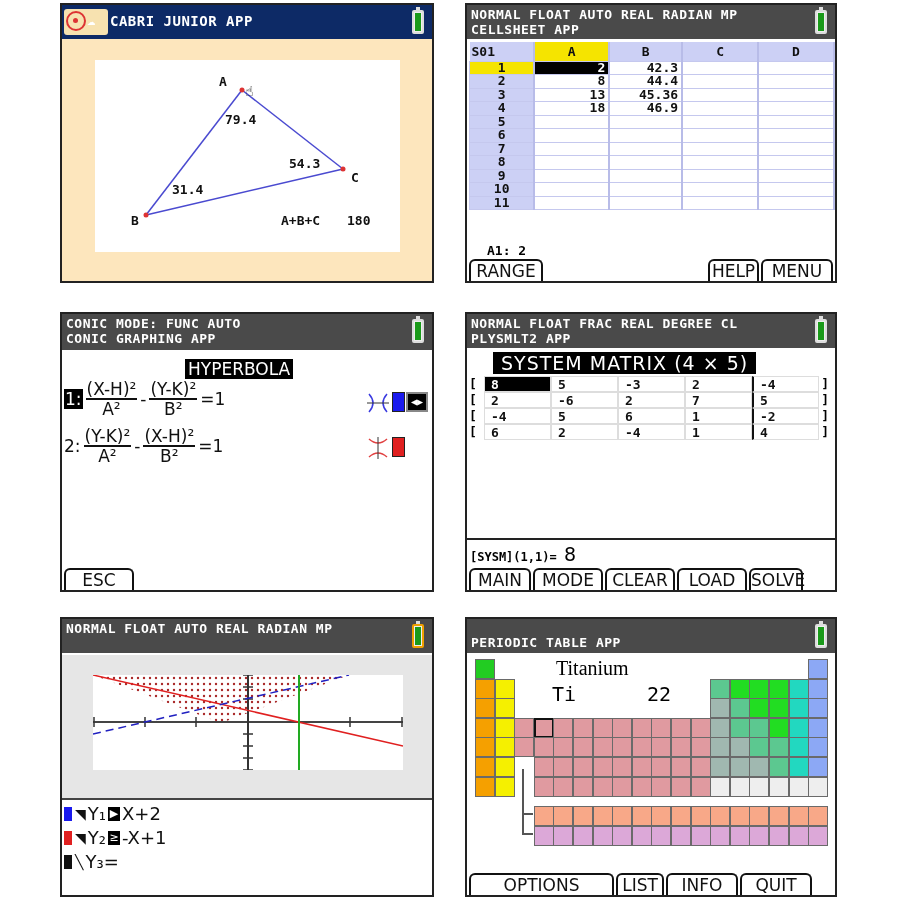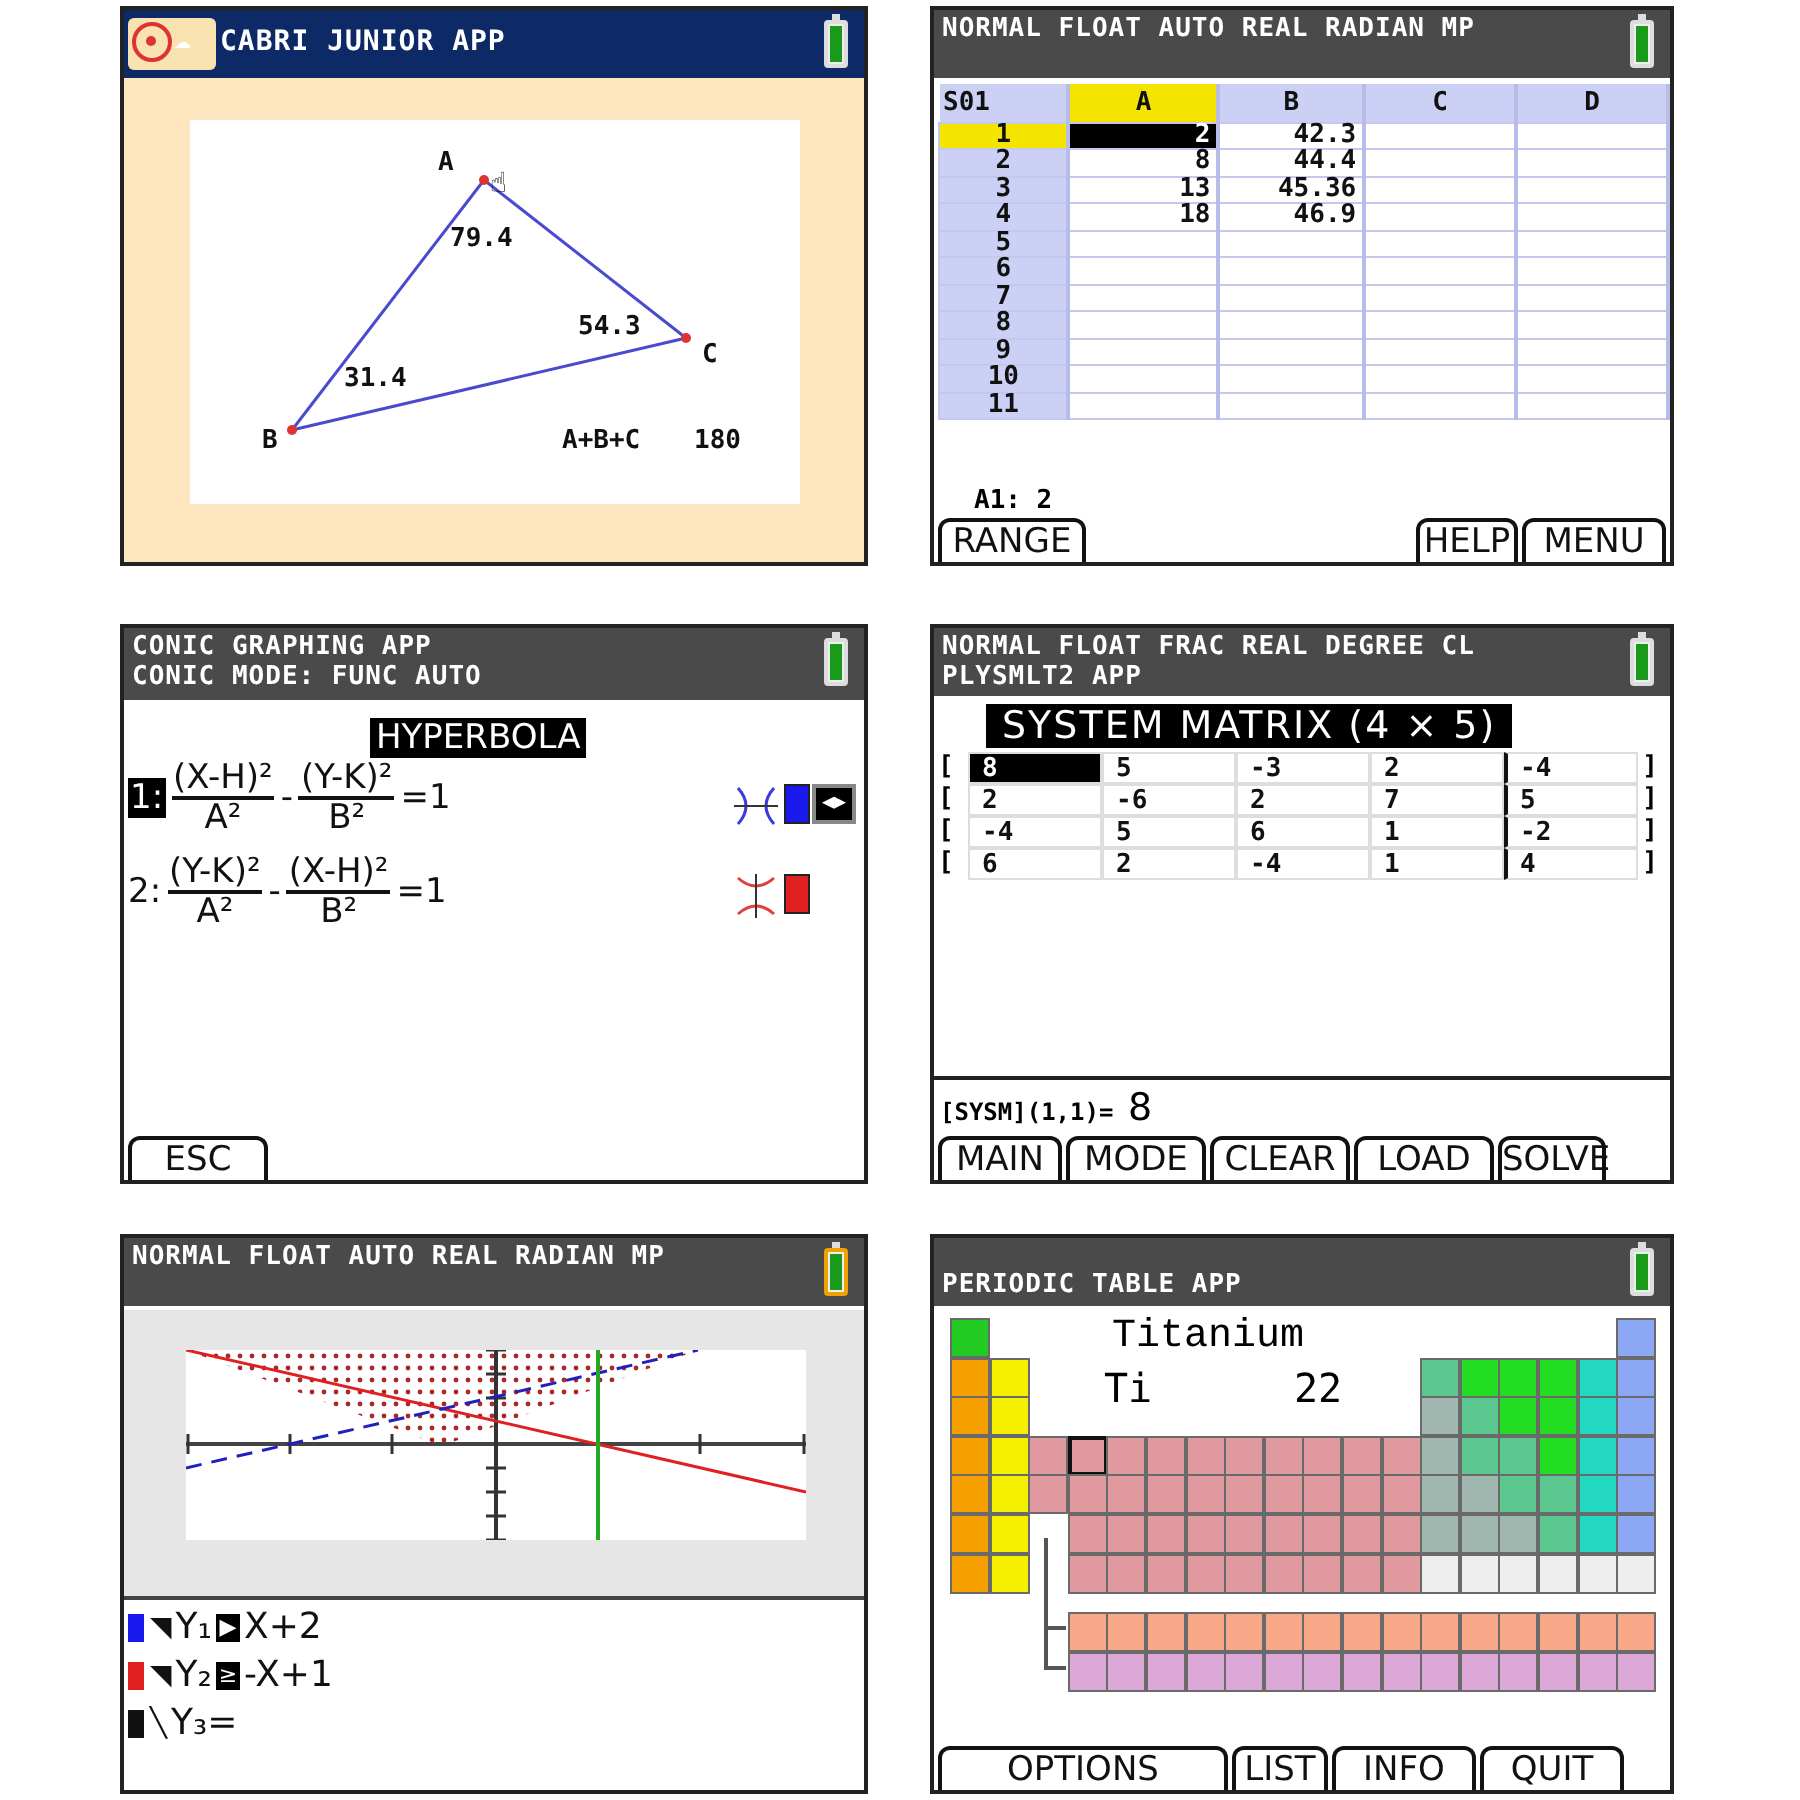--- a/index.html
+++ b/index.html
@@ -71,21 +71,21 @@
   .plotbar { font-family: "DejaVu Sans Mono", monospace; font-weight: bold; font-size: 13px; height: 20px; line-height: 20px; white-space: pre; }
   .plotbar .xeq { background: #000; color: #fff; padding: 0 2px; margin-right: 6px; }
   .yrow { font-size: 18px; height: 24px; line-height: 24px; display: flex; align-items: center; }
   .yrow .col { width: 8px; height: 14px; margin-right: 3px; }
   .yrow .st { font-size: 14px; margin-right: 2px; }
   .yrow .op { display: inline-block; background: #000; color: #fff; font-size: 11px; width: 12px; height: 14px; line-height: 14px; text-align: center; margin: 0 2px; }
 
   
   #periodic { left: 465px; top: 617px; width: 372px; height: 280px; }
   #periodic .status { height: 34px; padding-top: 16px; }
-  .pt-name { position: absolute; left: 89px; top: 38px; font-family: Liberation Mono, monospace; font-size: 20px; text-align: right; }
+  .pt-name { position: absolute; left: 89px; top: 38px; font-family: Liberation Serif, serif; font-size: 20px; text-align: right; }
   .pt-sym { position: absolute; left: 85px; top: 63px; font-family: "DejaVu Sans Mono", monospace; font-size: 20px; }
   .pt-num { position: absolute; left: 180px; top: 63px; font-family: "DejaVu Sans Mono", monospace; font-size: 20px; }
   .pt-grid { position: absolute; left: 0; top: 0; }
   .el { position: absolute; width: 20px; height: 20px; border: 1px solid #6a6a6a; }
   .el.cursor { border: 2px solid #111; }
 </style>
 </head>
 <body>
 
 <div class="screen" id="cabri">
@@ -115,20 +115,21 @@
     <span class="lbl" style="left:77px;top:122px">31.4</span>
     <span class="lbl" style="left:194px;top:96px">54.3</span>
     <span class="lbl" style="left:186px;top:153px">A+B+C</span>
     <span class="lbl" style="left:252px;top:153px">180</span>
   </div>
 </div>
 
 <div class="screen" id="cellsheet">
   <div class="status">
     <div>NORMAL FLOAT AUTO REAL RADIAN MP</div>
+    <div>CELLSHEET APP</div>
     <div class="battery"></div>
   </div>
   <table class="cs-table">
     <thead>
       <tr>
         <th style="width:64px;text-align:left;padding-left:2px">S01</th>
         <th class="yel" style="width:74px">A</th>
         <th style="width:72px">B</th>
         <th style="width:75px">C</th>
         <th style="width:75px">D</th>
@@ -218,22 +219,22 @@
   <div class="softkeys">
     <div class="softkey" style="width:74px">RANGE</div>
     <div style="flex:1"></div>
     <div class="softkey" style="width:51px">HELP</div>
     <div class="softkey" style="width:72px">MENU</div>
   </div>
 </div>
 
 <div class="screen" id="conic">
   <div class="status">
+    <div>CONIC MODE: FUNC AUTO</div>
     <div>CONIC GRAPHING APP</div>
-    <div>CONIC MODE: FUNC AUTO</div>
     <div class="battery"></div>
   </div>
   <div class="conic-title">HYPERBOLA</div>
 
   <div class="eq" style="top:66px">
     <span class="num hl">1:</span>
     <span class="frac">
         <span class="top">(X-H)²</span>
         <span class="bot">A²</span>
       </span>

